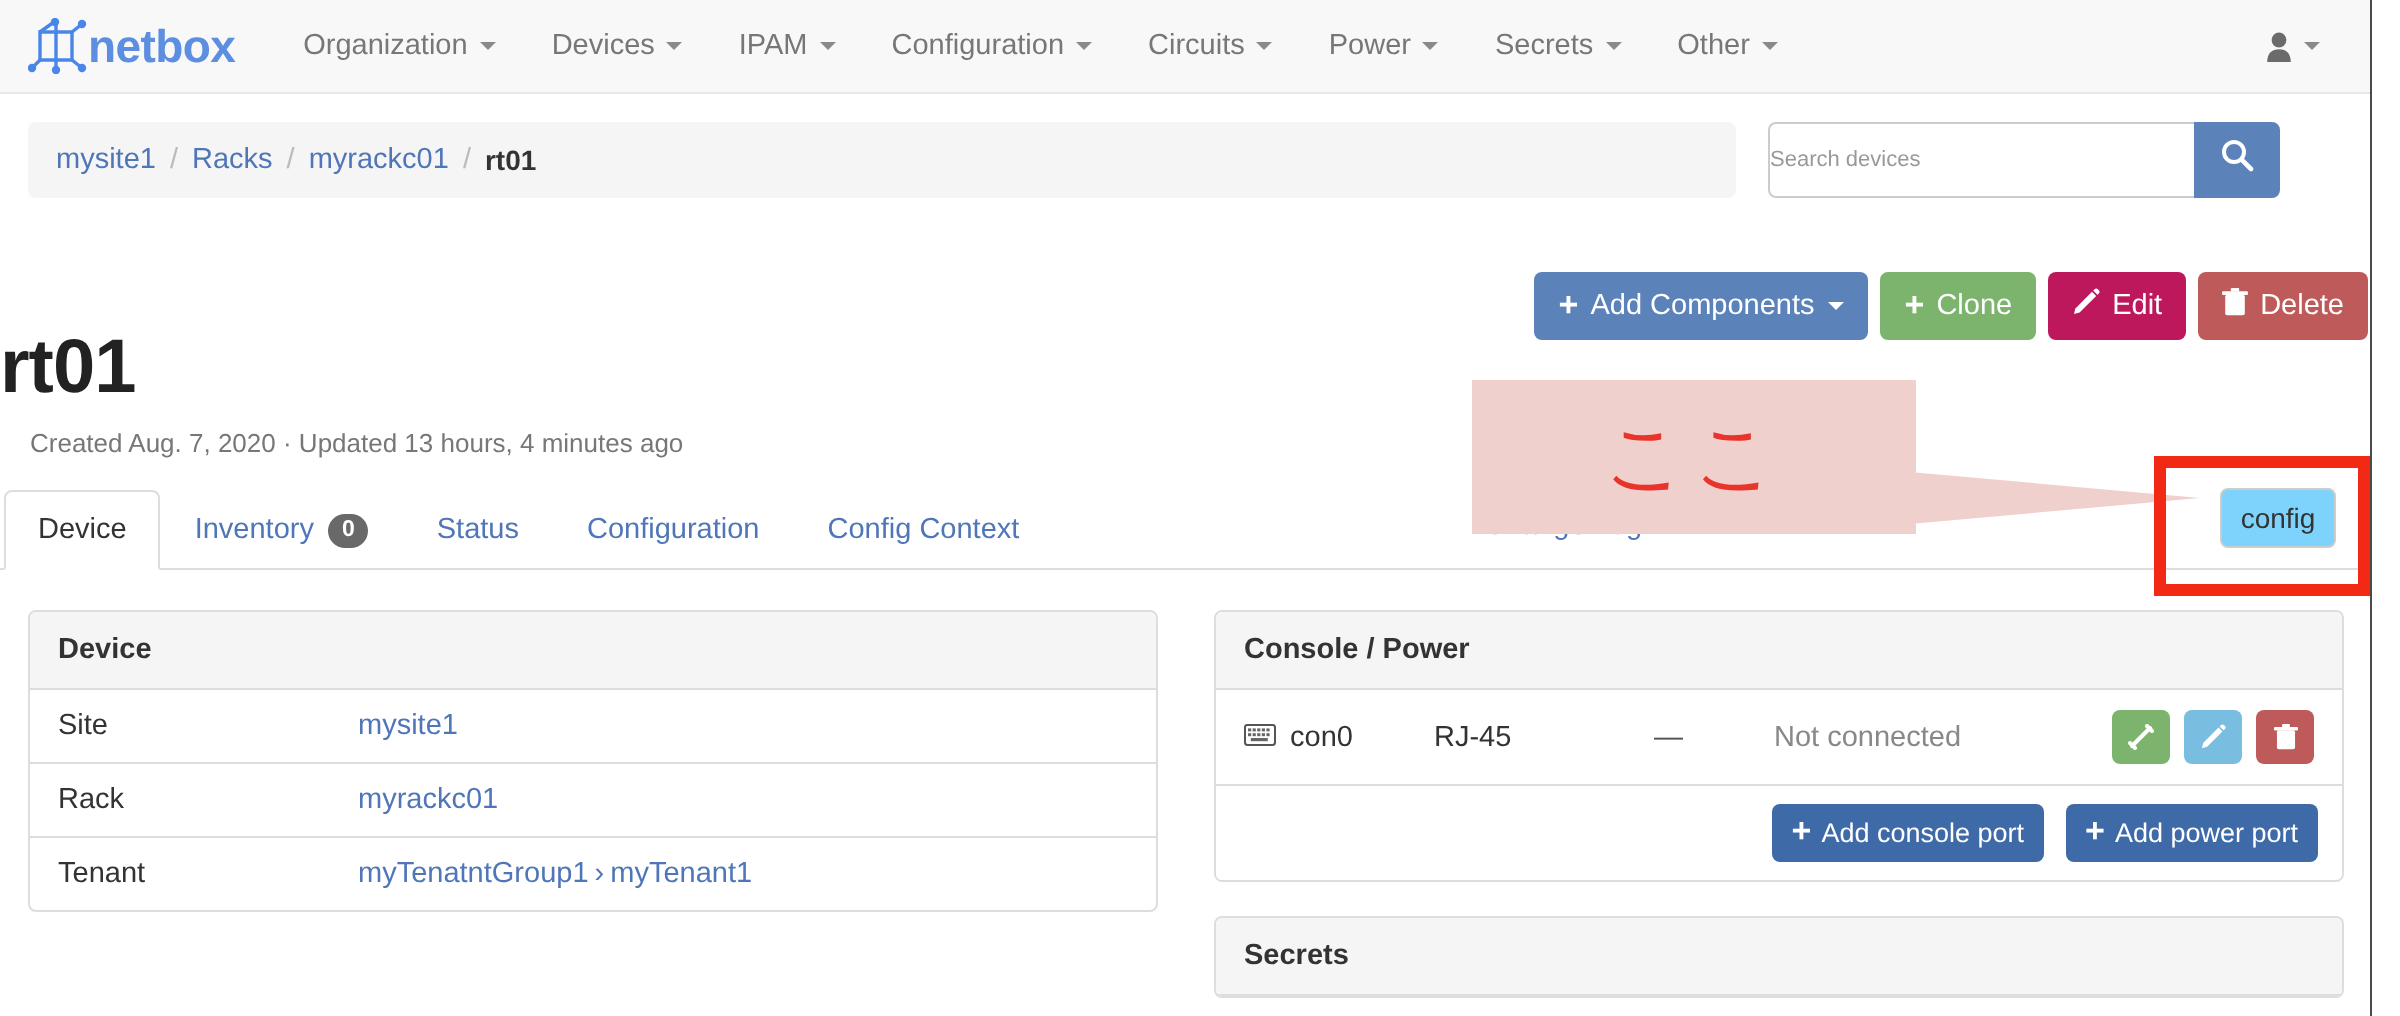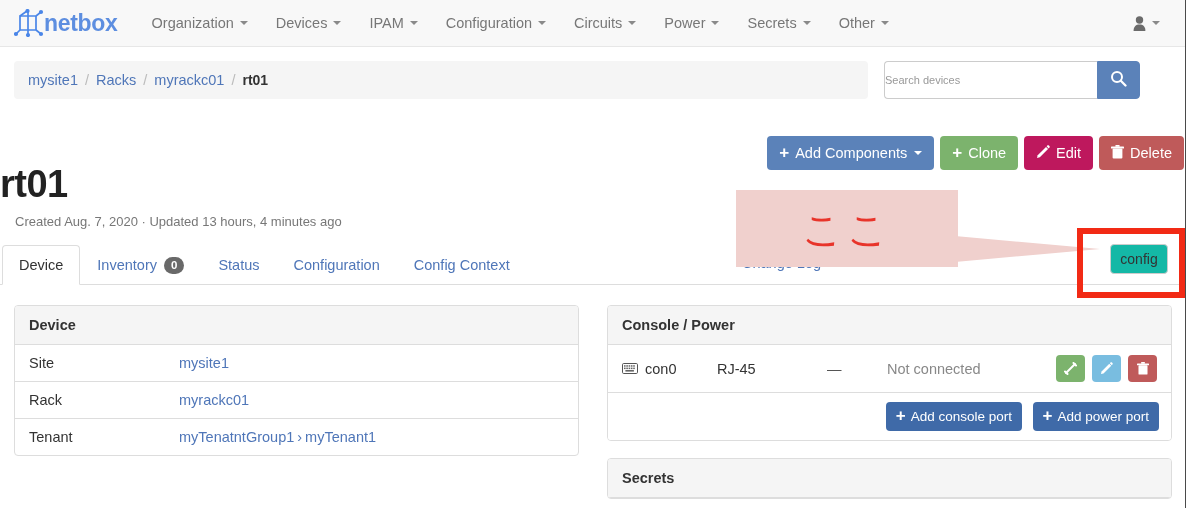--- a/index.html
+++ b/index.html
@@ -343,21 +343,21 @@
     border: 6px solid #f22a15;
     background: transparent;
     z-index: 42;
   }
   .config-btn {
     position: absolute;
     left: 1110px; top: 244px;
     width: 58px; height: 30px;
     border: 1px solid #cccccc;
     border-radius: 4px;
-    background: #14b8a6;
+    background: #7dd3fc;
     color: #333333;
     font-size: 14px;
     font-family: "Liberation Sans", sans-serif;
     display: flex; align-items: center; justify-content: center;
     cursor: pointer;
     z-index: 43;
   }
   .hidden-tab {
     position: absolute;
     left: 726px; top: 246px;

